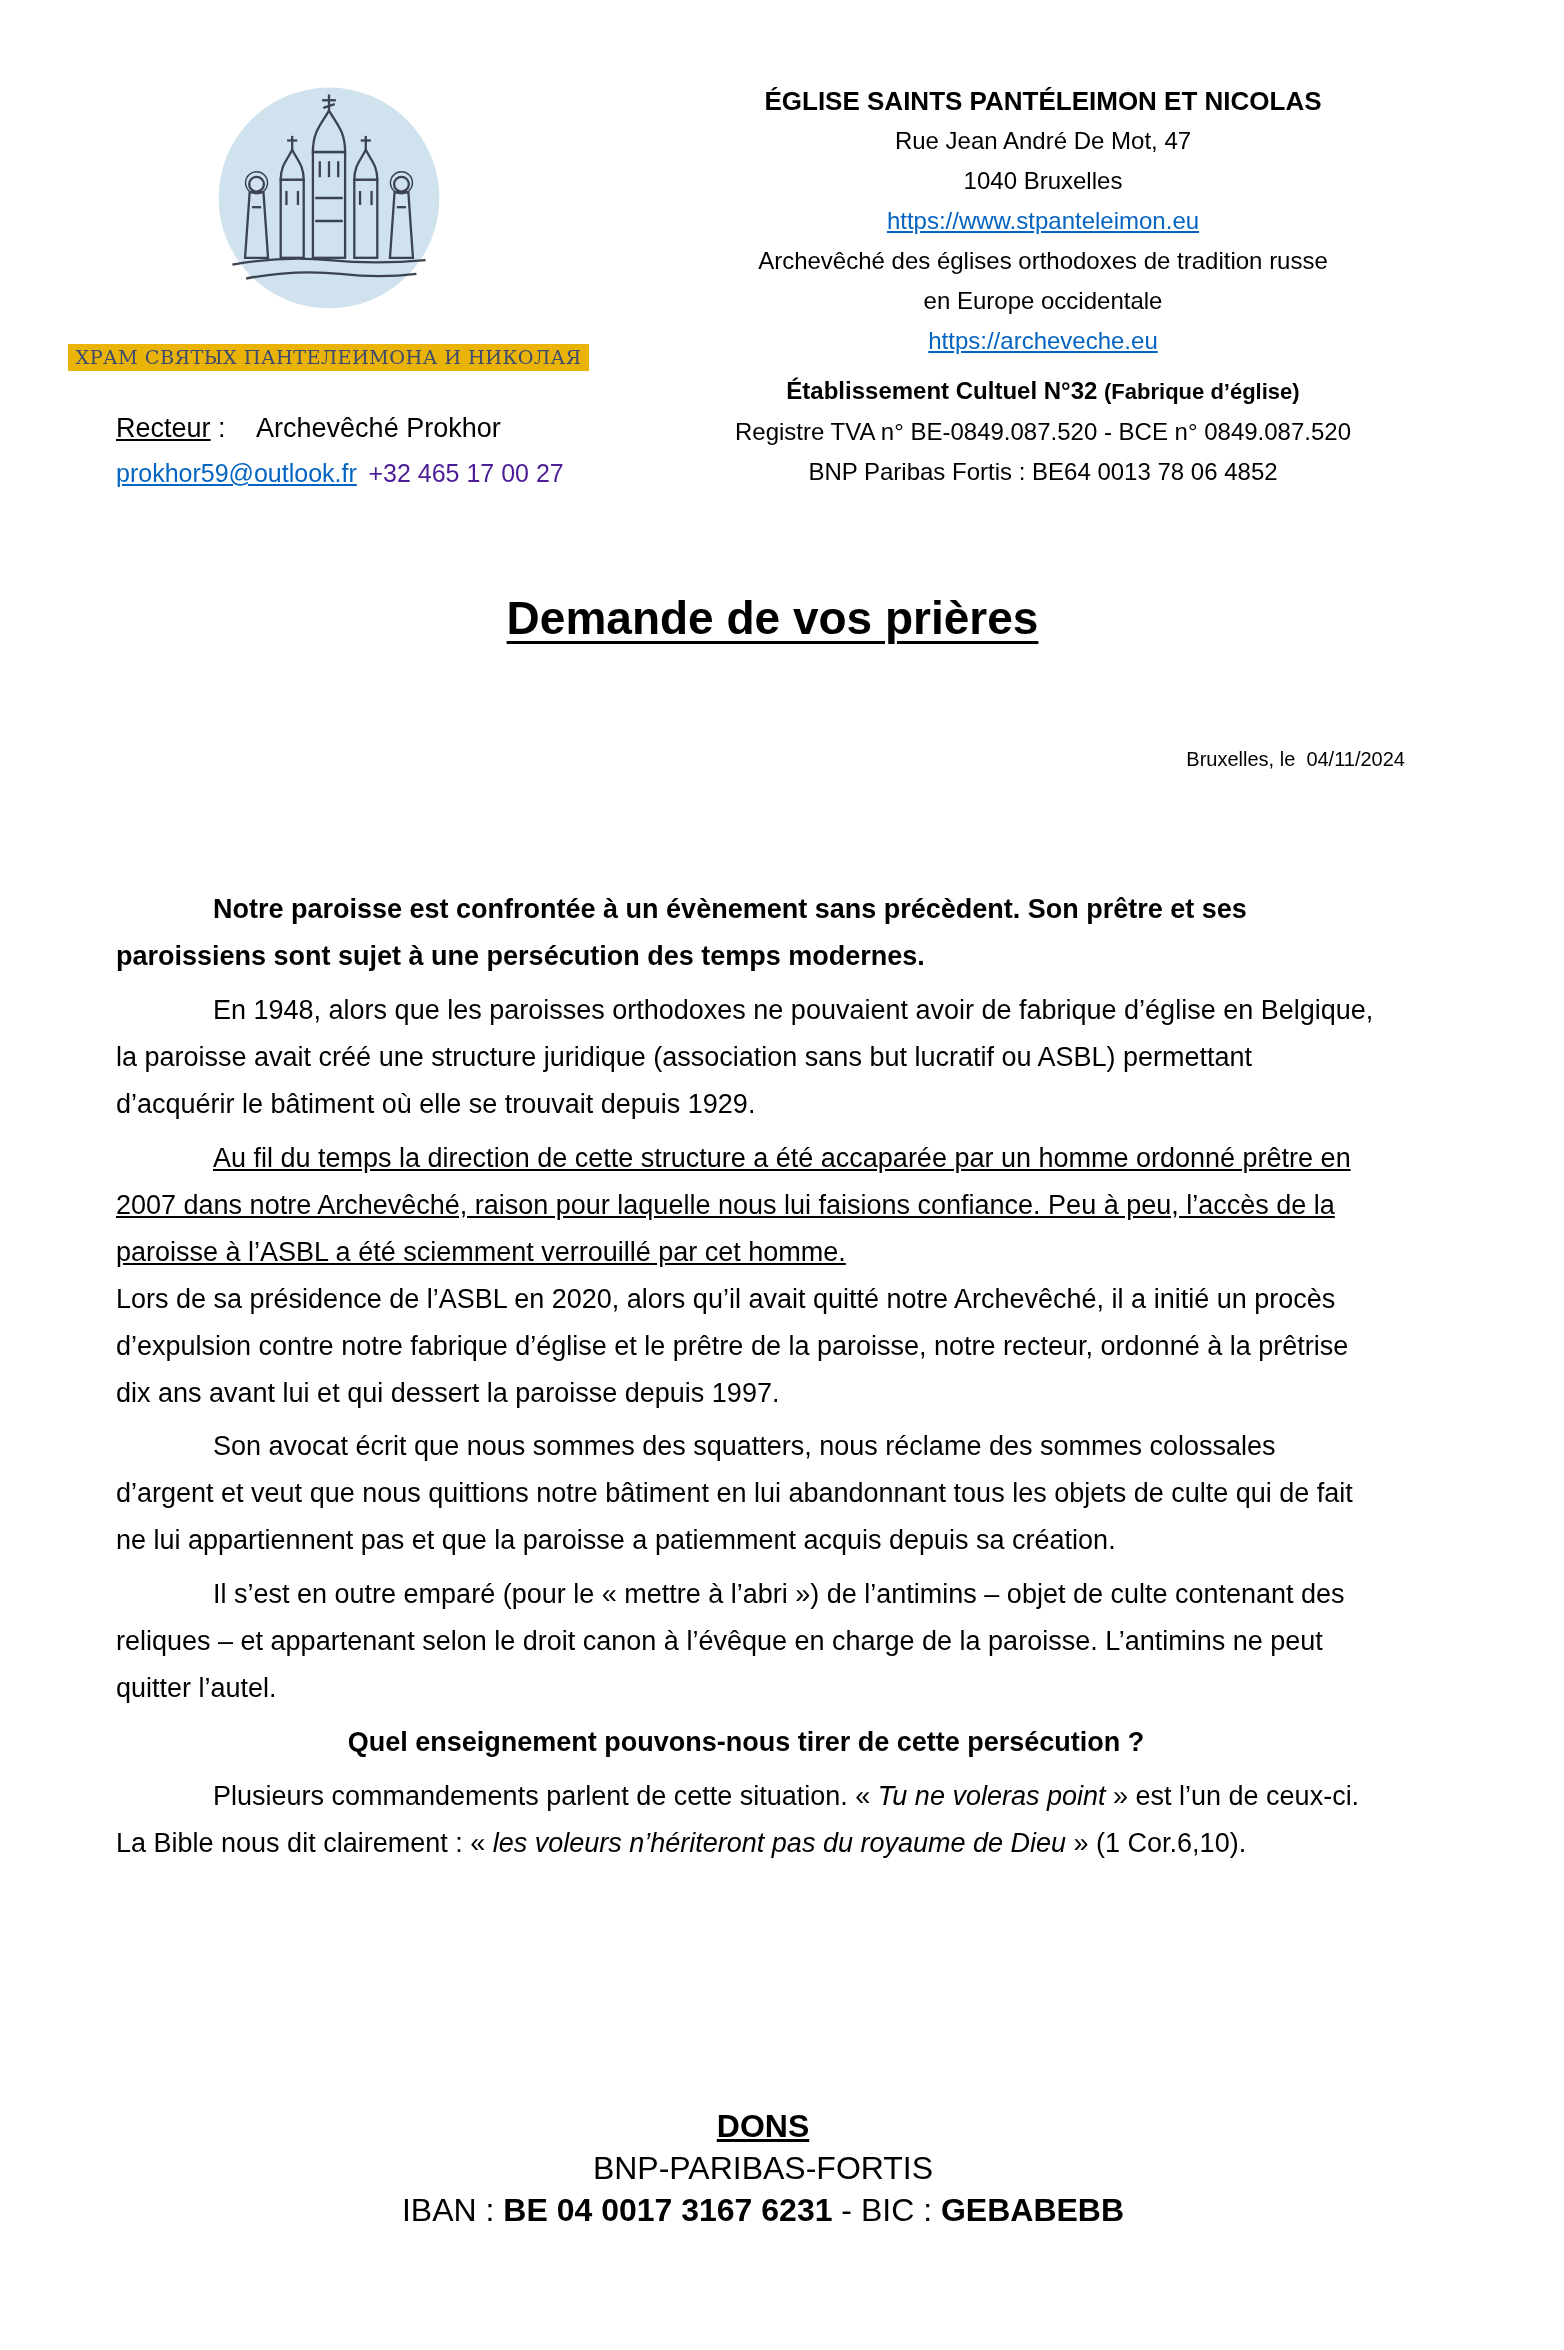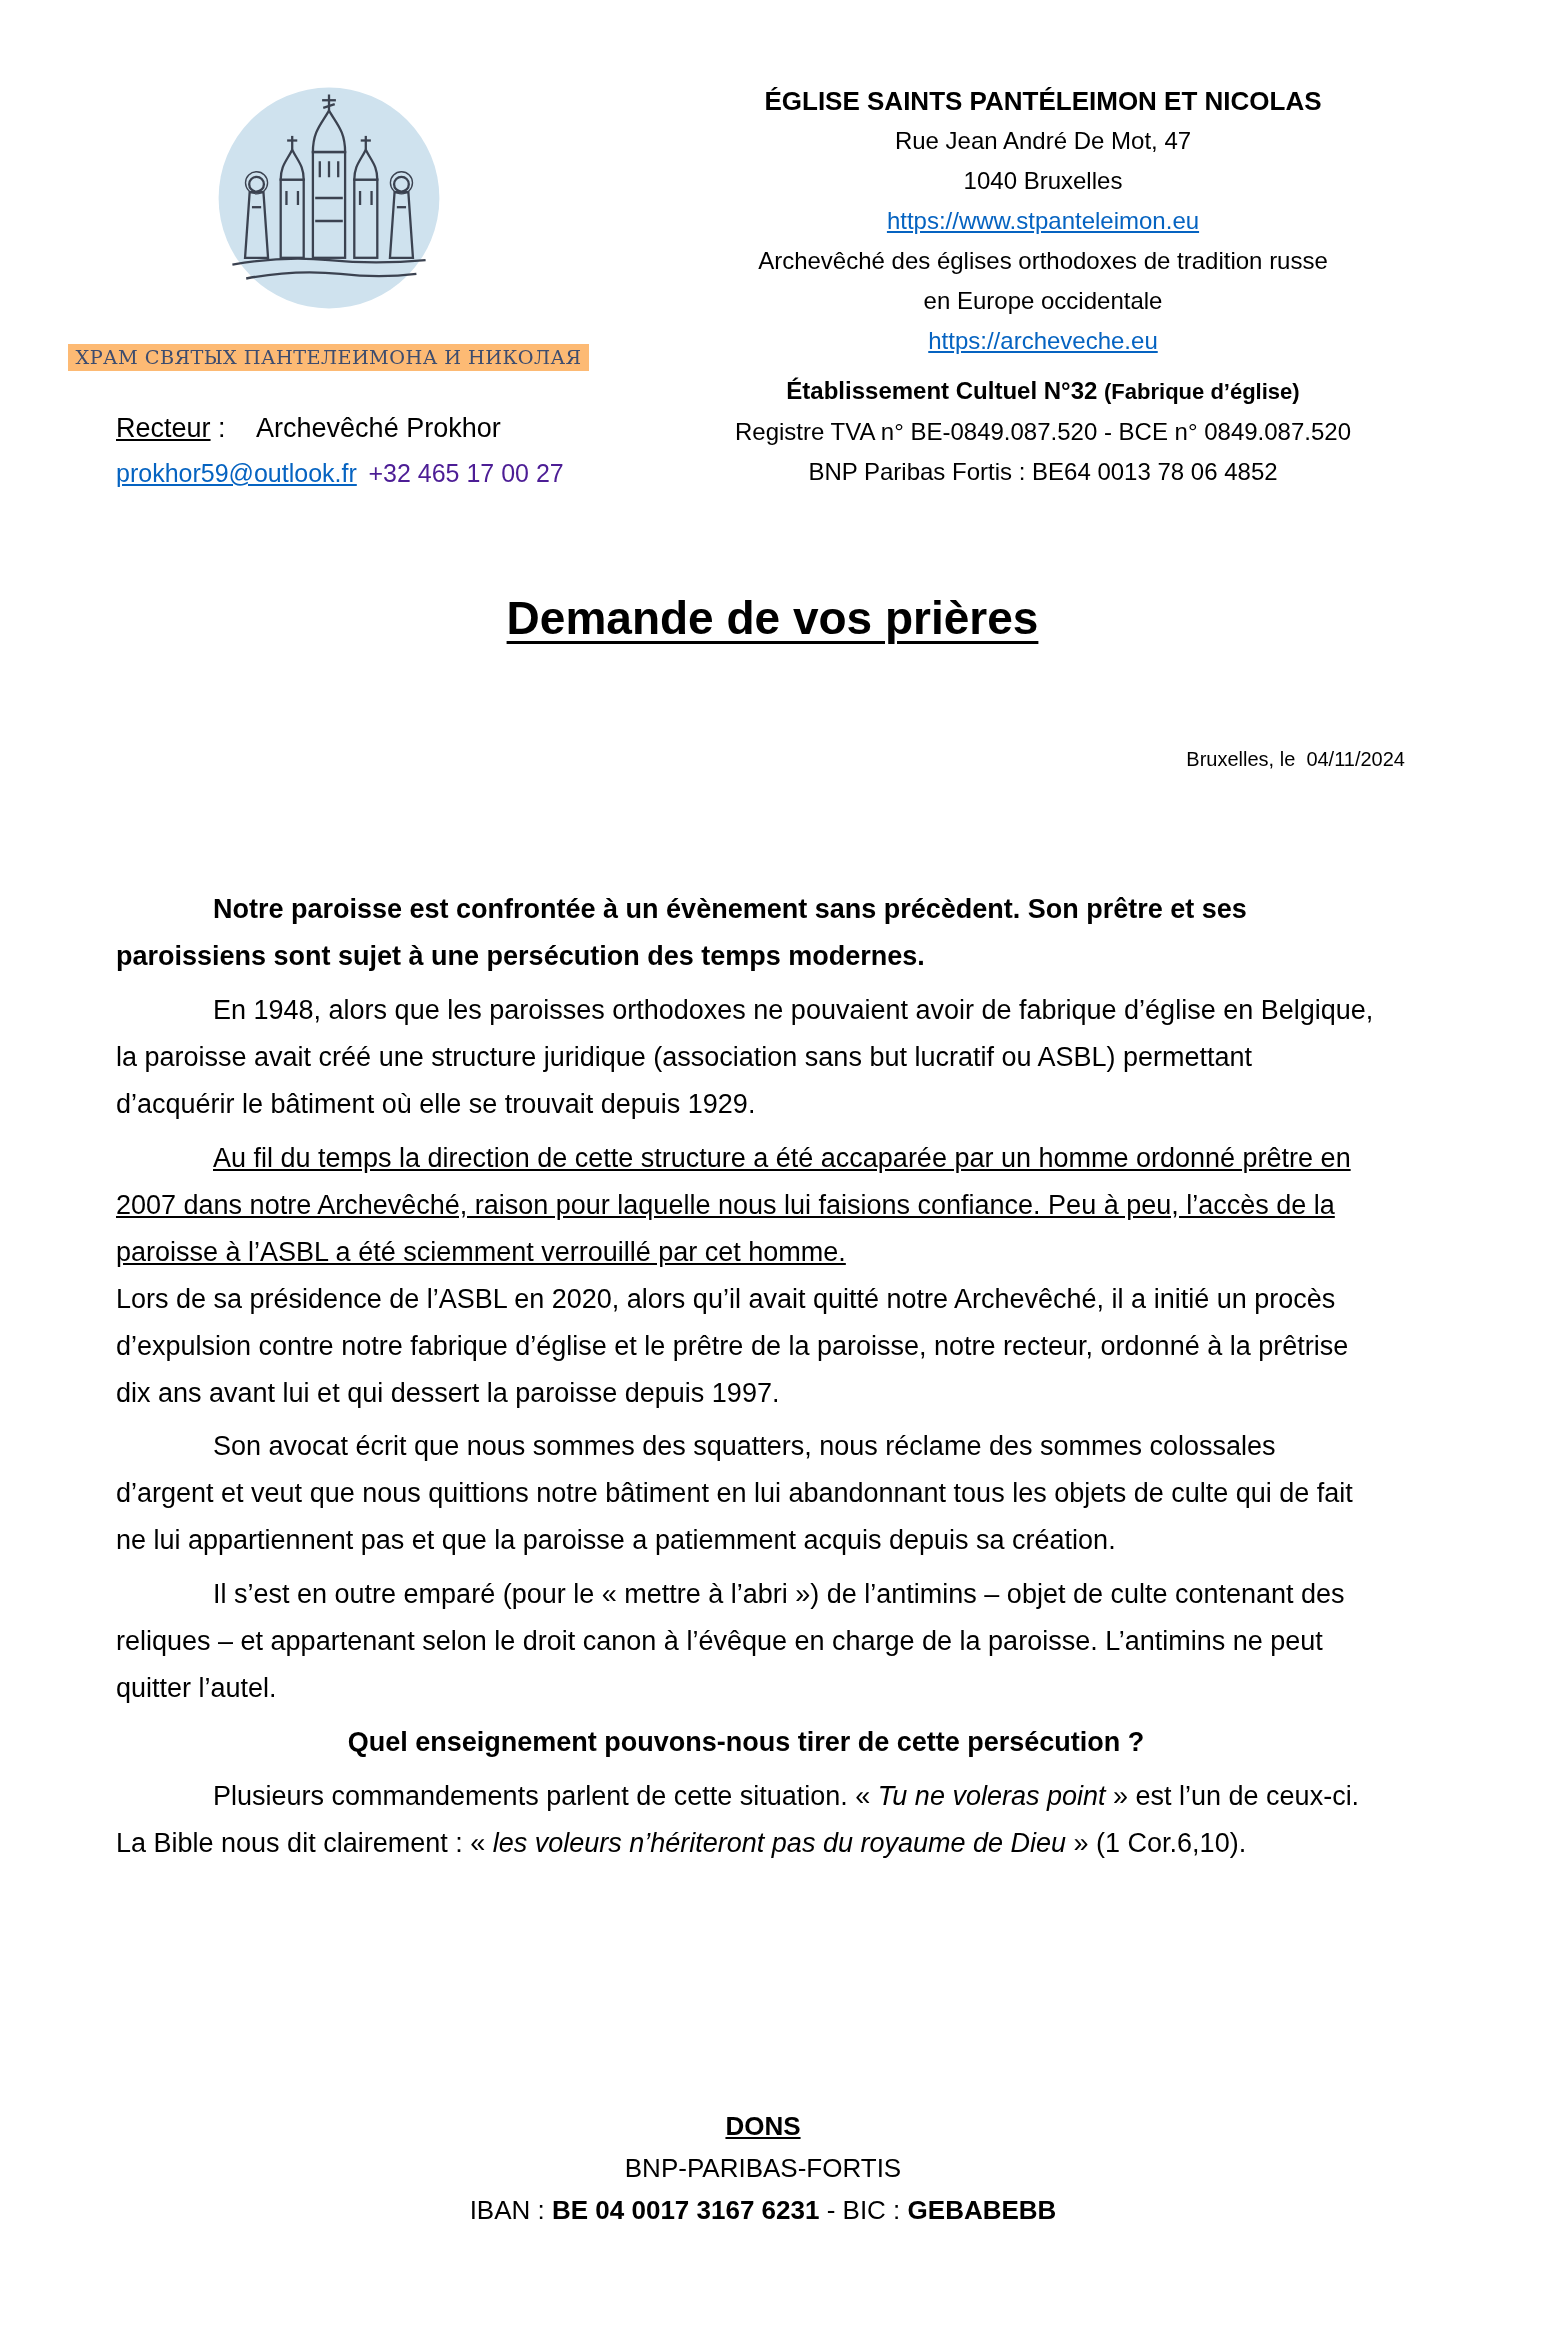--- a/index.html
+++ b/index.html
@@ -22,21 +22,21 @@
 
   
   .logo { position:absolute; left:214px; top:83px; width:230px; height:230px; }
   .logo-caption {
     position:absolute; left:58px; top:344px; width:541px;
     text-align:center;
     font-family:"DejaVu Serif", serif;
     font-size:19.3px; letter-spacing:0.4px;
     color:#3d4c6e;
   }
-  .logo-caption span { background:#fdba74; padding:1.9px 7.7px; display:inline-block; }
+  .logo-caption span { background:#eab308; padding:1.9px 7.7px; display:inline-block; }
 
   
   .rector { position:absolute; left:116px; top:406px; font-size:27px; line-height:45px; }
   .rector .u { text-decoration:underline; }
   .rector .name { margin-left:23px; }
   .rector-contact { font-size:25px; }
   .rector-contact .phone { margin-left:11.6px; color:#4c1d95;text-align:right; }
 
   
   .org {
@@ -66,21 +66,21 @@
   .body-text p { margin:0 0 6.8px; text-indent:97px; }
   .body-text p.flush { margin-bottom:0;text-decoration:underline; }
   .body-text p.no-indent { text-indent:0; }
   .body-text p.bold { font-weight:bold; }
   .body-text p.center { text-align:center; text-indent:0; }
   .italic { font-style:italic; }
 
   
   .footer {
     position:absolute; left:0; top:2105px; width:1526px;
-    text-align:center; font-size:26px; line-height:42px;
+    text-align:center; font-size:32px; line-height:42px;
   }
   .footer .dons { font-weight:bold; text-decoration:underline; }
   .footer .b { font-weight:bold; }
 </style>
 </head>
 <body>
 
 <div class="page">
 
   <div class="logo">

